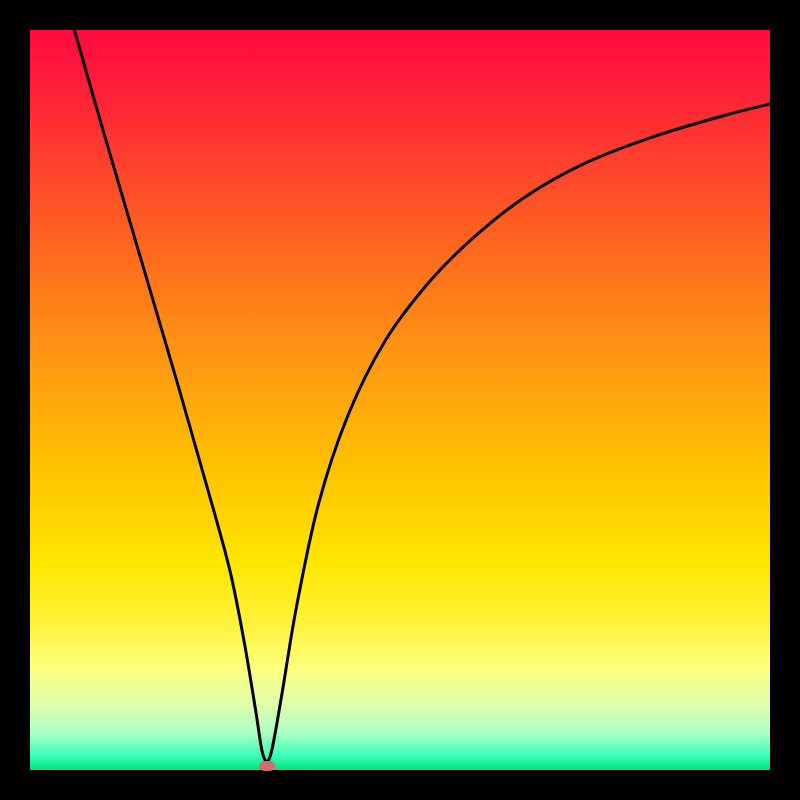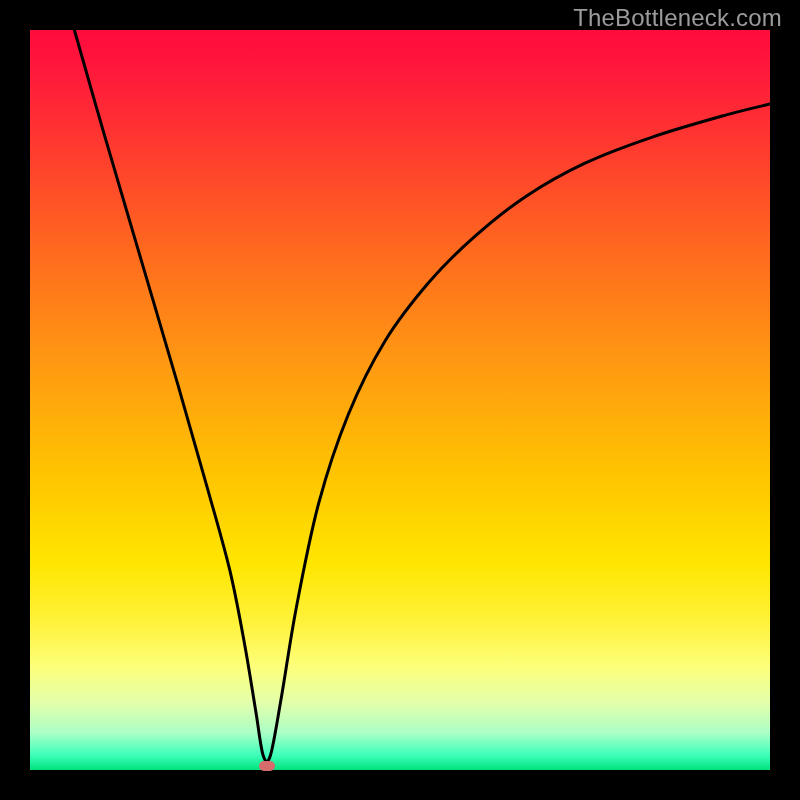--- a/index.html
+++ b/index.html
@@ -61,20 +61,19 @@
     height: 10px;
     border-radius: 6px;
     background: #d76c6c;
     transform: translate(-50%, -50%);
   }
 </style>
 </head>
 <body>
 
 <div class="frame">
-  <div class="watermark">TheBottleneck.com</div>
   <div class="plot">
     <svg class="curve" viewBox="0 0 740 740" preserveAspectRatio="none">
       <path id="curve-path" fill="none" stroke="#000" stroke-width="3" stroke-linecap="round" stroke-linejoin="round" d="M 44.4,0 C 49.33333333333333,17.26666666666667 62.9,65.36666666666667 74,103.60000000000002 C 85.1,141.83333333333337 98.66666666666667,187.4666666666667 111,229.40000000000003 C 123.33333333333333,271.33333333333337 136.9,316.96666666666664 148,355.2 C 159.1,393.43333333333334 168.96666666666667,427.9666666666667 177.6,458.8 C 186.23333333333332,489.6333333333333 193.63333333333335,514.3000000000001 199.8,540.2 C 205.96666666666667,566.1 210.28333333333333,590.7666666666668 214.6,614.2 C 218.91666666666666,637.6333333333333 222.61666666666665,662.3 225.7,680.8 C 228.78333333333333,699.3 230.63333333333333,717.8000000000001 233.1,725.2 C 235.56666666666666,732.6 237.41666666666666,735.0666666666667 240.5,725.2 C 243.58333333333334,715.3333333333334 247.28333333333336,690.6666666666666 251.60000000000002,666 C 255.91666666666669,641.3333333333334 260.2333333333333,609.2666666666667 266.4,577.2 C 272.56666666666666,545.1333333333334 279.9666666666667,505.6666666666667 288.6,473.6 C 297.23333333333335,441.53333333333336 307.1,411.93333333333334 318.2,384.8 C 329.29999999999995,357.6666666666667 341.6333333333333,333 355.2,310.8 C 368.76666666666665,288.6 384.8,268.8666666666666 399.6,251.59999999999997 C 414.40000000000003,234.33333333333331 427.9666666666667,221.38333333333338 444,207.20000000000005 C 460.0333333333333,193.0166666666667 477.3,178.83333333333334 495.8,166.5 C 514.3,154.16666666666666 534.0333333333333,143.0666666666667 555,133.20000000000005 C 575.9666666666667,123.33333333333339 598.1666666666667,115.31666666666673 621.6,107.30000000000007 C 645.0333333333333,99.2833333333334 675.8666666666666,90.65000000000003 695.5999999999999,85.10000000000002 C 715.3333333333333,79.55000000000001 732.6,75.85000000000001 740,74"></path>
     </svg>
     <div class="dot" id="marker-dot" style="left: 236.8px; top: 736.3px;"></div>
   </div>
 </div>
 
 </body></html>

